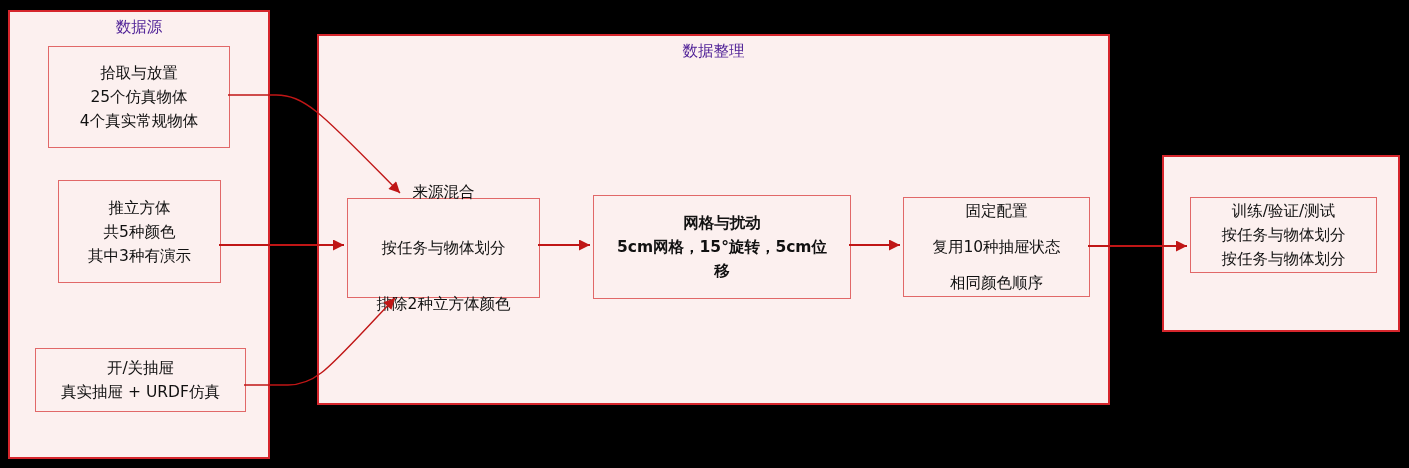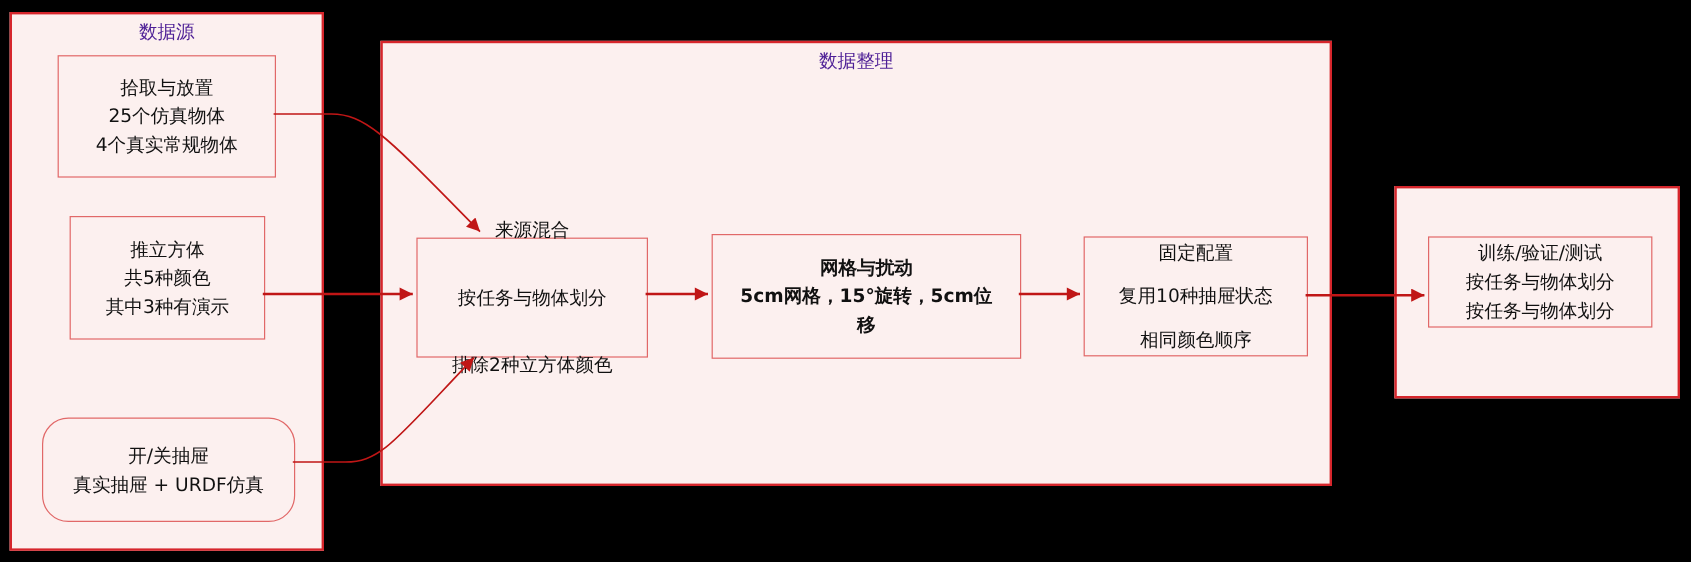--- a/index.html
+++ b/index.html
@@ -32,21 +32,21 @@
     box-sizing:border-box;
     display:flex;flex-direction:column;
     align-items:center;justify-content:center;
     text-align:center;
     font-size:15.5px;color:#111111;
     line-height:24px;
     padding:2px 8px;
   }
   #node-pick-place{left:38px;top:34px;width:182px;height:102px;}
   #node-push-cube{left:48px;top:168px;width:163px;height:103px;}
-  #node-drawer{left:25px;top:336px;width:211px;height:87px;border-radius:22px;}
+  #node-drawer{left:25px;top:336px;width:211px;height:64px;}
   #node-mix{left:28px;top:162px;width:193px;height:100px;gap:32px;}
   #node-grid{left:274px;top:159px;width:258px;height:104px;font-weight:bold;}
   #node-fixed{left:584px;top:161px;width:187px;height:100px;gap:12px;}
   #node-split{left:26px;top:40px;width:187px;height:76px;}
 
   #arrow-layer{
     position:absolute;left:0;top:0;width:1409px;height:468px;
     pointer-events:none;z-index:5;
   }
 </style>

